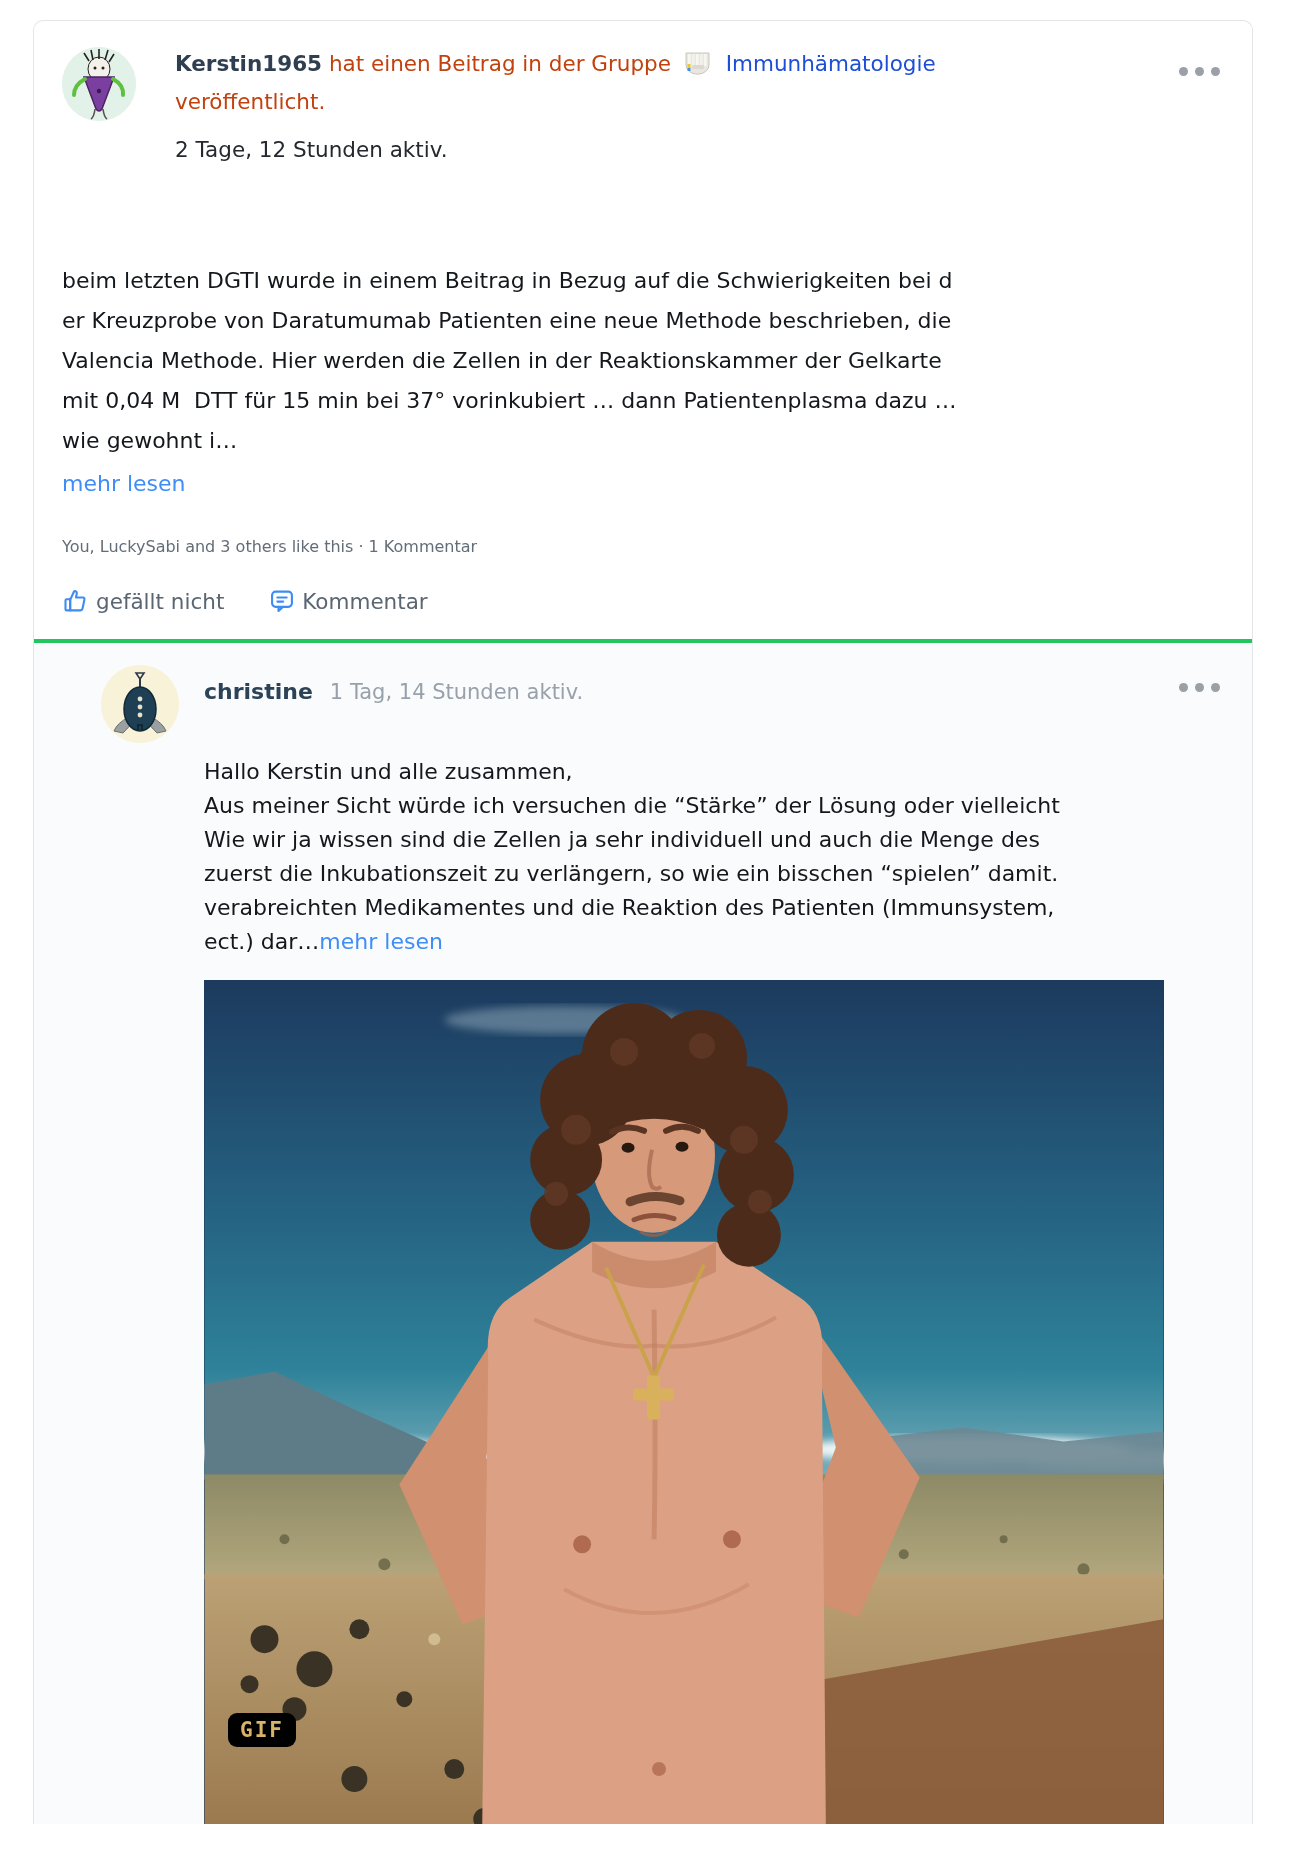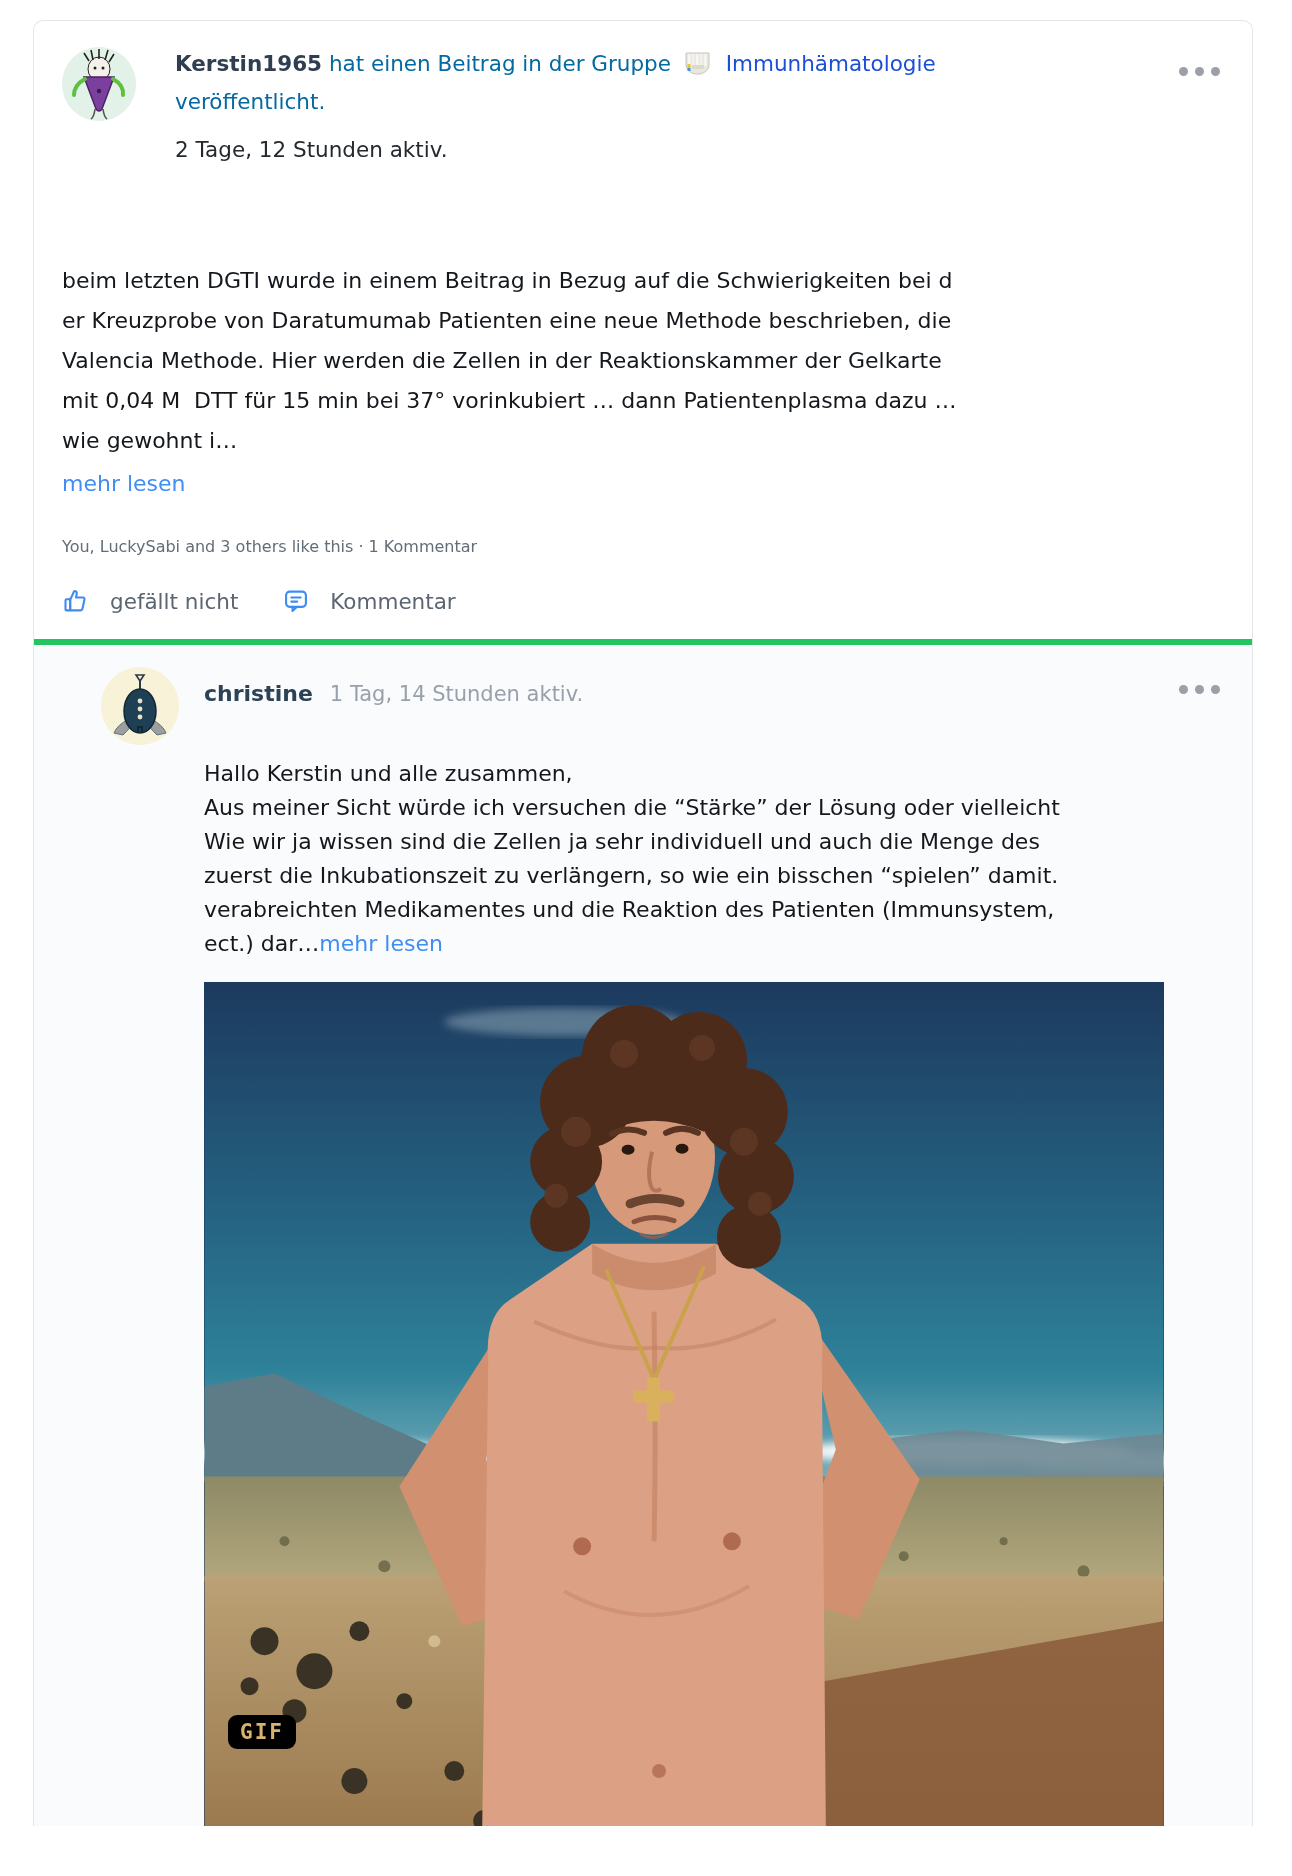--- a/index.html
+++ b/index.html
@@ -21,37 +21,37 @@
   
   .post{padding:26px 28px 24px 28px;}
   .post-header{display:flex;align-items:flex-start;min-height:106px;}
   .avatar{width:74px;height:74px;border-radius:50%;overflow:hidden;flex:0 0 auto;cursor:pointer;}
   .avatar.kerstin{background:#e3f2e9;}
   .avatar.christine{width:78px;height:78px;background:#f7f2d8;}
   .post-header .htext{margin-left:39px;flex:1;}
   .hline{font-size:21.5px;line-height:34px;}
   .author{font-weight:bold;color:#33475e;cursor:pointer;}
   .author.k{color:#2f3e50;}
-  .gray{color:#0369a1;}
+  .gray{color:#c2410c;}
   .group-icon{display:inline-block;vertical-align:-4px;margin:0 8px 0 6px;}
   .group-name{color:#1d4ed8;}
   .activity-dark{font-size:21.5px;line-height:34px;color:#24292f;margin-top:14px;}
   .dots{display:flex;gap:7px;margin-top:16px;margin-left:12px;cursor:pointer;padding:4px;}
   .dots i{width:9px;height:9px;border-radius:50%;background:#9aa0a6;display:block;}
   .post-body{margin-top:72px;font-size:22px;line-height:40px;color:#14181d;}
   [data-bind-lines] > div{min-height:1em;white-space:pre-wrap;}
   .more-link{display:inline-block;margin-top:4px;font-size:22px;line-height:38px;color:var(--link-blue);cursor:pointer;text-decoration:none;}
   .likes{margin-top:30px;font-size:16px;line-height:28px;color:#636d78;}
   .actions{margin-top:26px;display:flex;align-items:center;gap:44px;}
-  .action-btn{display:flex;align-items:center;gap:20px;background:none;border:none;cursor:pointer;
+  .action-btn{display:flex;align-items:center;gap:6px;background:none;border:none;cursor:pointer;
     font-family:inherit;font-size:21.5px;color:#5b6672;}
   .action-btn svg{display:block;}
   
   .comment-section{
-    background:#fafbfc;border-top:6px solid #22c55e;
+    background:#fafbfc;border-top:4px solid #22c55e;
     padding:22px 28px 0 67px;border-radius:0;
   }
   .comment-header{display:flex;align-items:flex-start;}
   .comment-header .ctext{margin-left:25px;flex:1;margin-top:12px;font-size:22px;line-height:30px;}
   .cname{font-weight:bold;color:#2c4257;cursor:pointer;}
   .ctime{color:#98a1ab;font-size:21px;margin-left:10px;}
   .comment-header .dots{margin-top:14px;}
   .comment-body{margin-left:103px;margin-top:12px;font-size:22px;line-height:34px;color:#14181d;}
   .inline-link{color:var(--link-blue);cursor:pointer;}
   .gif-wrap{

